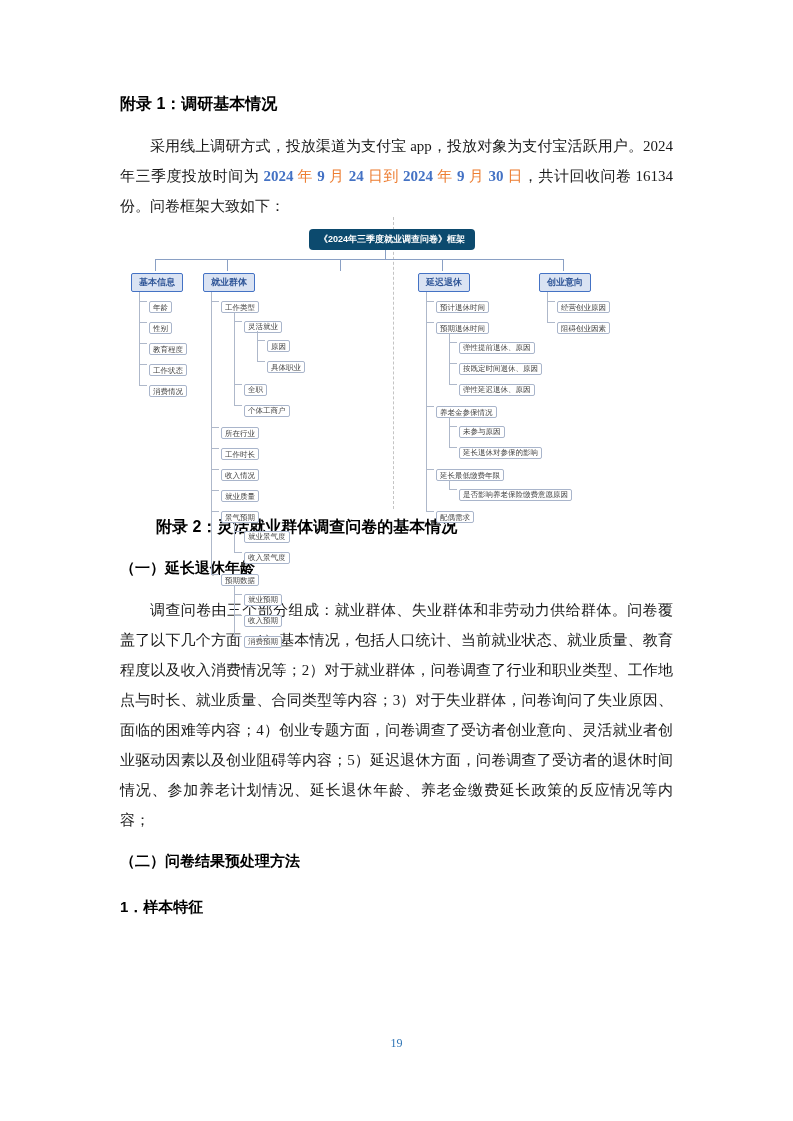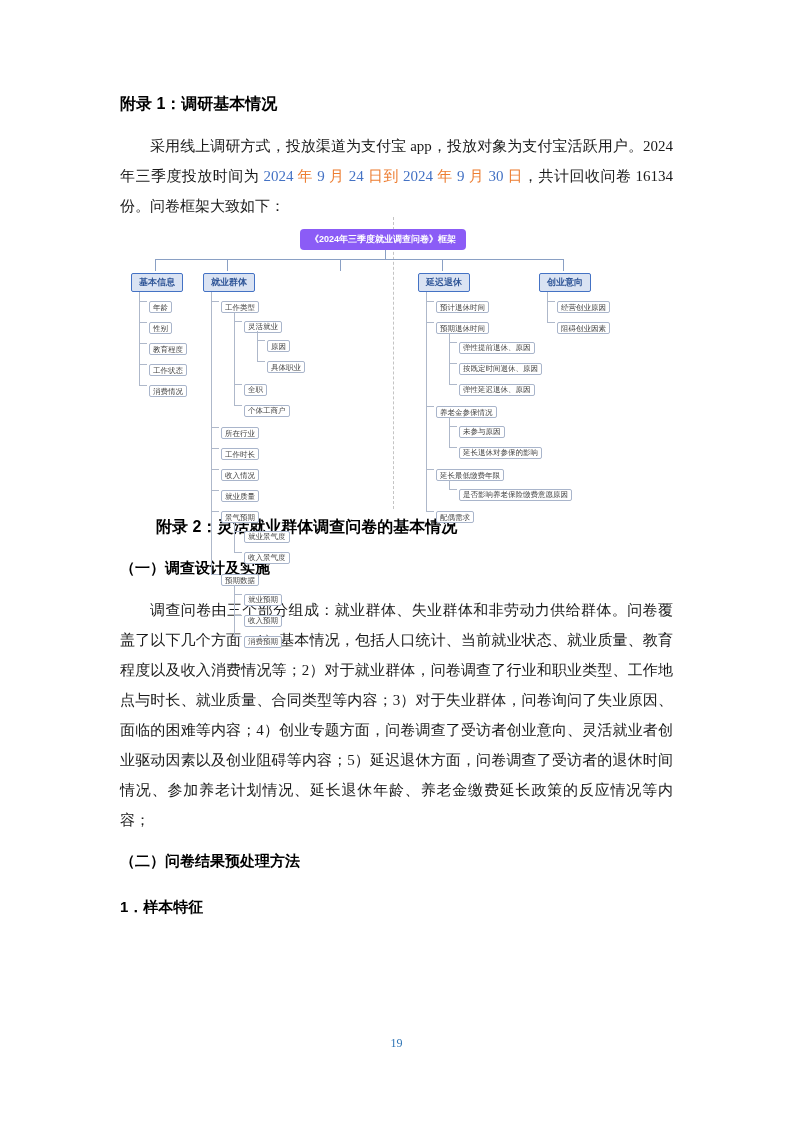--- a/index.html
+++ b/index.html
@@ -16,34 +16,34 @@
   }
   .h-sub {
     font-family:"Liberation Sans", sans-serif;
     font-size:15px; font-weight:bold; color:#000; margin:12px 0 12px 0; line-height:1.9;
   }
   .para {
     font-size:15px; line-height:2.0; text-align:justify; text-indent:2em;
     margin:0 0 4px 0;
   }
   .seg-orange { color:#ED7D31; }
-  .seg-blue   { color:#4472C4; }
+  .seg-blue   { color:#4472C4;font-weight:bold; }
 
   
   .diagram {
     position:relative; width:600px; height:278px; margin:8px 0 10px -5px;
     font-family:"Liberation Sans", sans-serif;
   }
   .dash-sep {
     position:absolute; left:278px; top:-12px; height:292px; width:0;
     border-left:1px dashed #c4c4c4;
   }
   .root-box {
-    position:absolute; left:185px; top:0;
-    background:#8b5cf6; color:#fff; font-size:9px; font-weight:bold;
+    position:absolute; left:194px; top:0;
+    background:#0c4a6e; color:#fff; font-size:9px; font-weight:bold;
     padding:4px 10px; border-radius:4px; white-space:nowrap;
   }
   .h-line { position:absolute; border-top:1px solid #8aa0c4; height:0; }
   .v-line { position:absolute; border-left:1px solid #8aa0c4; width:0; }
 
   .diag-col { position:absolute; top:42px; }
   .branch-box {
     display:inline-block; border:1px solid #4472C4; background:#dae3f3;
     color:#2f5597; font-weight:bold; font-size:9px; padding:2px 7px;
     border-radius:2px; white-space:nowrap;
@@ -167,21 +167,21 @@
                   <li><span class="node-box">是否影响养老保险缴费意愿原因</span></li>
                 </ul></li>
               <li><span class="node-box">配偶需求</span></li>
             </ul>
           </div>
       </div>
     </div>
 
     <div class="h-appendix" style="margin-top:4px;padding-left:36px;">附录 2：灵活就业群体调查问卷的基本情况</div>
 
-    <div class="h-sub">（一）调查设计及实施</div>
+    <div class="h-sub">（一）延长退休年龄</div>
 
     <p class="para">调查问卷由三个部分组成：就业群体、失业群体和非劳动力供给群体。问卷覆盖了以下几个方面：1）基本情况，包括人口统计、当前就业状态、就业质量、教育程度以及收入消费情况等；2）对于就业群体，问卷调查了行业和职业类型、工作地点与时长、就业质量、合同类型等内容；3）对于失业群体，问卷询问了失业原因、面临的困难等内容；4）创业专题方面，问卷调查了受访者创业意向、灵活就业者创业驱动因素以及创业阻碍等内容；5）延迟退休方面，问卷调查了受访者的退休时间情况、参加养老计划情况、延长退休年龄、养老金缴费延长政策的反应情况等内容；</p>
 
     <div class="h-sub">（二）问卷结果预处理方法</div>
 
     <div class="h-sub" style="margin-top:18px;">1．样本特征</div>
 
 
   </div>
 

